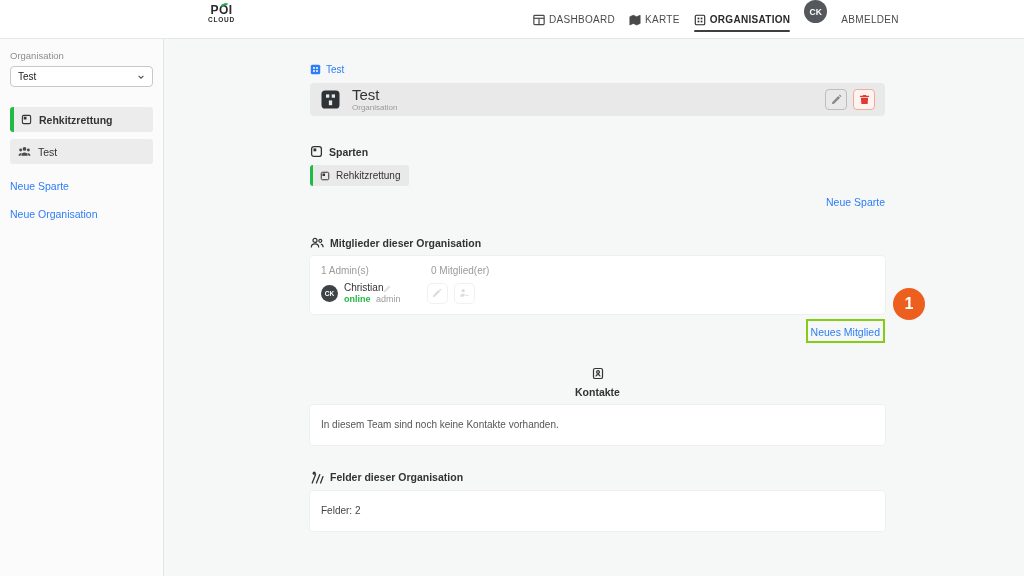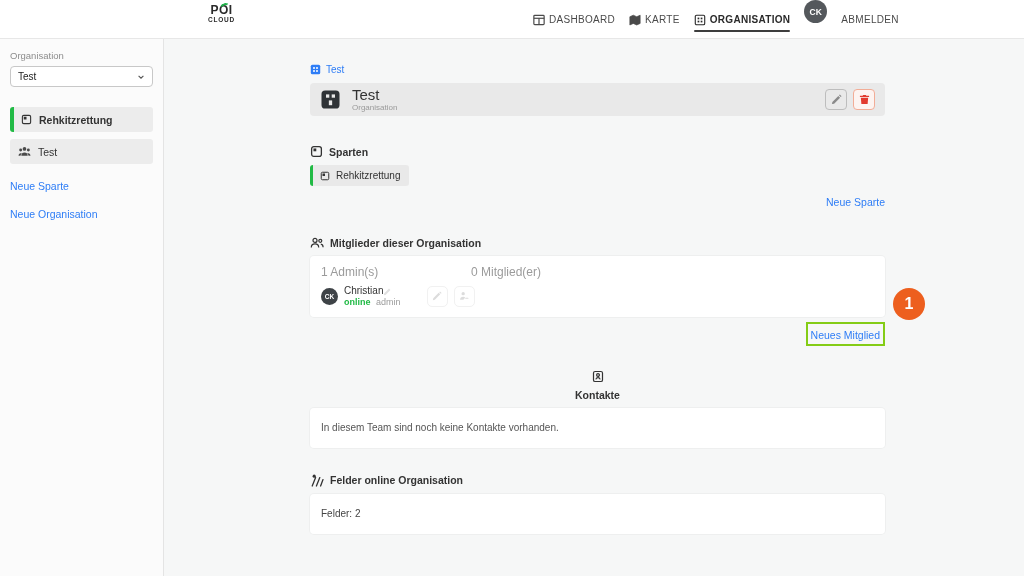--- a/index.html
+++ b/index.html
@@ -96,21 +96,21 @@
     background:#e9e9e9; border-left:3px solid #21ba45; border-radius:3px;
     height:21px; padding:0 9px 0 7px; font-size:10px; color:#333; cursor:pointer;
   }
   .link-row { text-align:right; margin-top:6px; }
   .blue-link { color:#2e7df6; font-size:10.5px; }
 
   .card {
     margin-top:7px; background:#ffffff; border-radius:4px;
     box-shadow:0 0 0 1px rgba(0,0,0,0.03); padding:9px 11px;
   }
-  .counts { display:flex; font-size:12px; color:#9b9b9b;gap:40px; }
+  .counts { display:flex; font-size:10px; color:#9b9b9b; }
   .counts .col1 { width:110px; }
   .member-row { display:flex; align-items:center; margin-top:6px; }
   .m-avatar {
     width:17px; height:17px; border-radius:50%; background:#3e4347; color:#fff;
     font-size:6.5px; font-weight:700; display:flex; align-items:center; justify-content:center;
   }
   .m-info { margin-left:6px; line-height:1.2; }
   .m-name { font-size:10px; color:#333; display:flex; align-items:center; gap:0; }
   .m-name .hint { color:#e0e0e0; }
   .m-meta { font-size:9px; }
@@ -332,21 +332,21 @@
     <div class="empty-text">In diesem Team sind noch keine Kontakte vorhanden.</div>
   </div>
 
   <div class="section-head mt-fields">
     <svg width="14" height="13" viewBox="0 0 14 13" fill="none" stroke="#333" stroke-width="1.3" stroke-linecap="round">
       <path d="M2.2 12 5.6 3.6"></path>
         <path d="M6.4 12 9.8 3.6"></path>
         <path d="M10.6 12 13 5.6"></path>
       <circle cx="4.2" cy="2.2" r="1.6" fill="#333" stroke="none"></circle>
     </svg>
-    <span>Felder online Organisation</span>
+    <span>Felder dieser Organisation</span>
   </div>
   <div class="card">
     <div class="fields-text">Felder: 2</div>
   </div>
 
 </main>
 
 <div class="annot-circle">1</div>
 
 </body></html>

